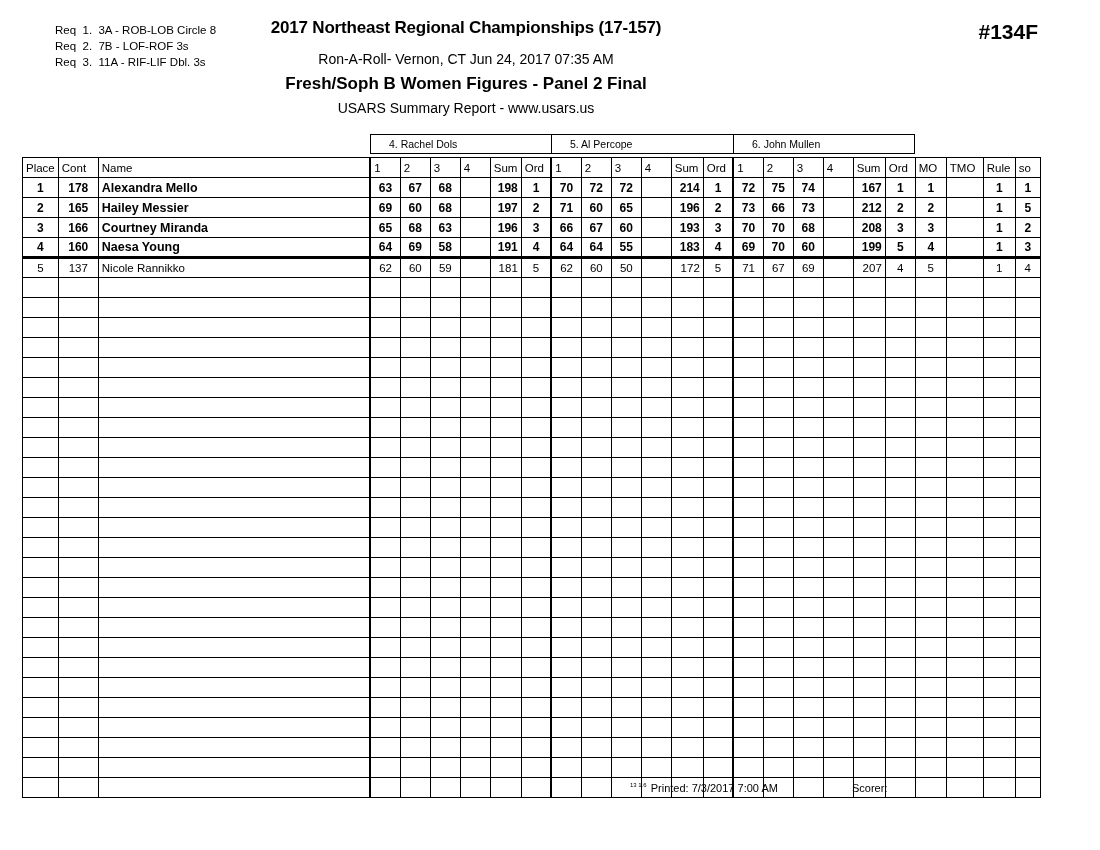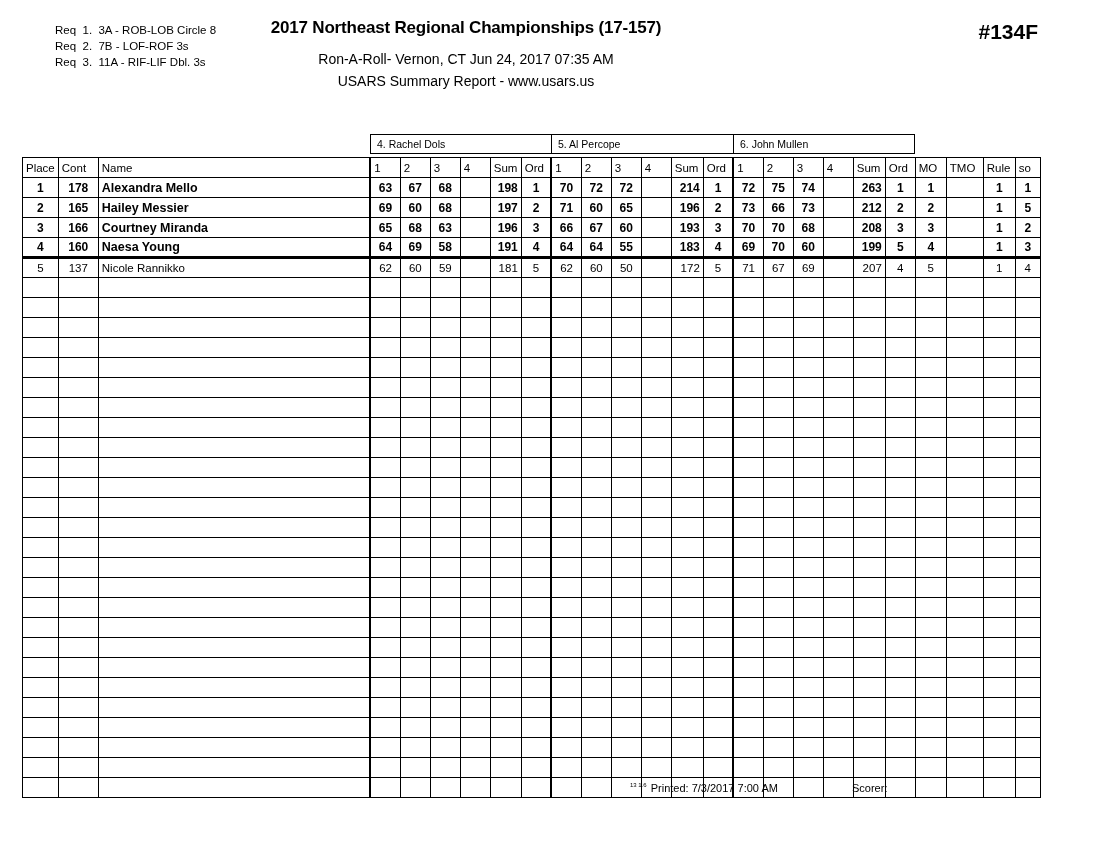--- a/index.html
+++ b/index.html
@@ -70,21 +70,21 @@
     left: 370px;
     top: 134px;
     height: 20px;
     width: 545px;
     display: flex;
   }
   .judge-cell {
     border: 1px solid #000;
     border-right: none;
     font-size: 10.5px;
-    padding-left: 6px;
+    padding-left: 18px;
     display: flex;
     align-items: center;
     box-sizing: border-box;
     height: 20px;
   }
   .judge-cell:last-child { border-right: 1px solid #000; }
   .judge-w { width: 181px; }
   .judge-w2 { width: 182px; }
   .judge-w3 { width: 182px; }
 
@@ -149,20 +149,21 @@
 
   <div class="reqs">
     <div>Req  1.  3A - ROB-LOB Circle 8</div>
     <div>Req  2.  7B - LOF-ROF 3s</div>
     <div>Req  3.  11A - RIF-LIF Dbl. 3s</div>
   </div>
 
   <div class="title-block">
     <div class="title-1">2017 Northeast Regional Championships (17-157)</div>
     <div class="title-2">Ron-A-Roll- Vernon, CT   Jun 24, 2017  07:35 AM</div>
+    <div class="title-3">Fresh/Soph B Women Figures - Panel 2 Final</div>
     <div class="title-4">USARS Summary Report - www.usars.us</div>
   </div>
   <div class="event-code">#134F</div>
 
   <div class="judge-band">
     <div class="judge-cell judge-w">4.  Rachel Dols</div>
     <div class="judge-cell judge-w2">5.  Al Percope</div>
     <div class="judge-cell judge-w3">6.  John  Mullen</div>
   </div>
 
@@ -241,21 +242,21 @@
           <td class="num sep-left">70</td>
           <td class="num">72</td>
           <td class="num">72</td>
           <td class="num"></td>
           <td class="right">214</td>
           <td class="num">1</td>
           <td class="num sep-left">72</td>
           <td class="num">75</td>
           <td class="num">74</td>
           <td class="num"></td>
-          <td class="right">263</td>
+          <td class="right">167</td>
           <td class="num">1</td>
           <td class="num">1</td>
           <td class="num"></td>
           <td class="num">1</td>
           <td class="num">1</td>
         </tr>
         <tr class="placed">
           <td class="num">2</td>
           <td class="num">165</td>
           <td class="left name">Hailey Messier</td>

